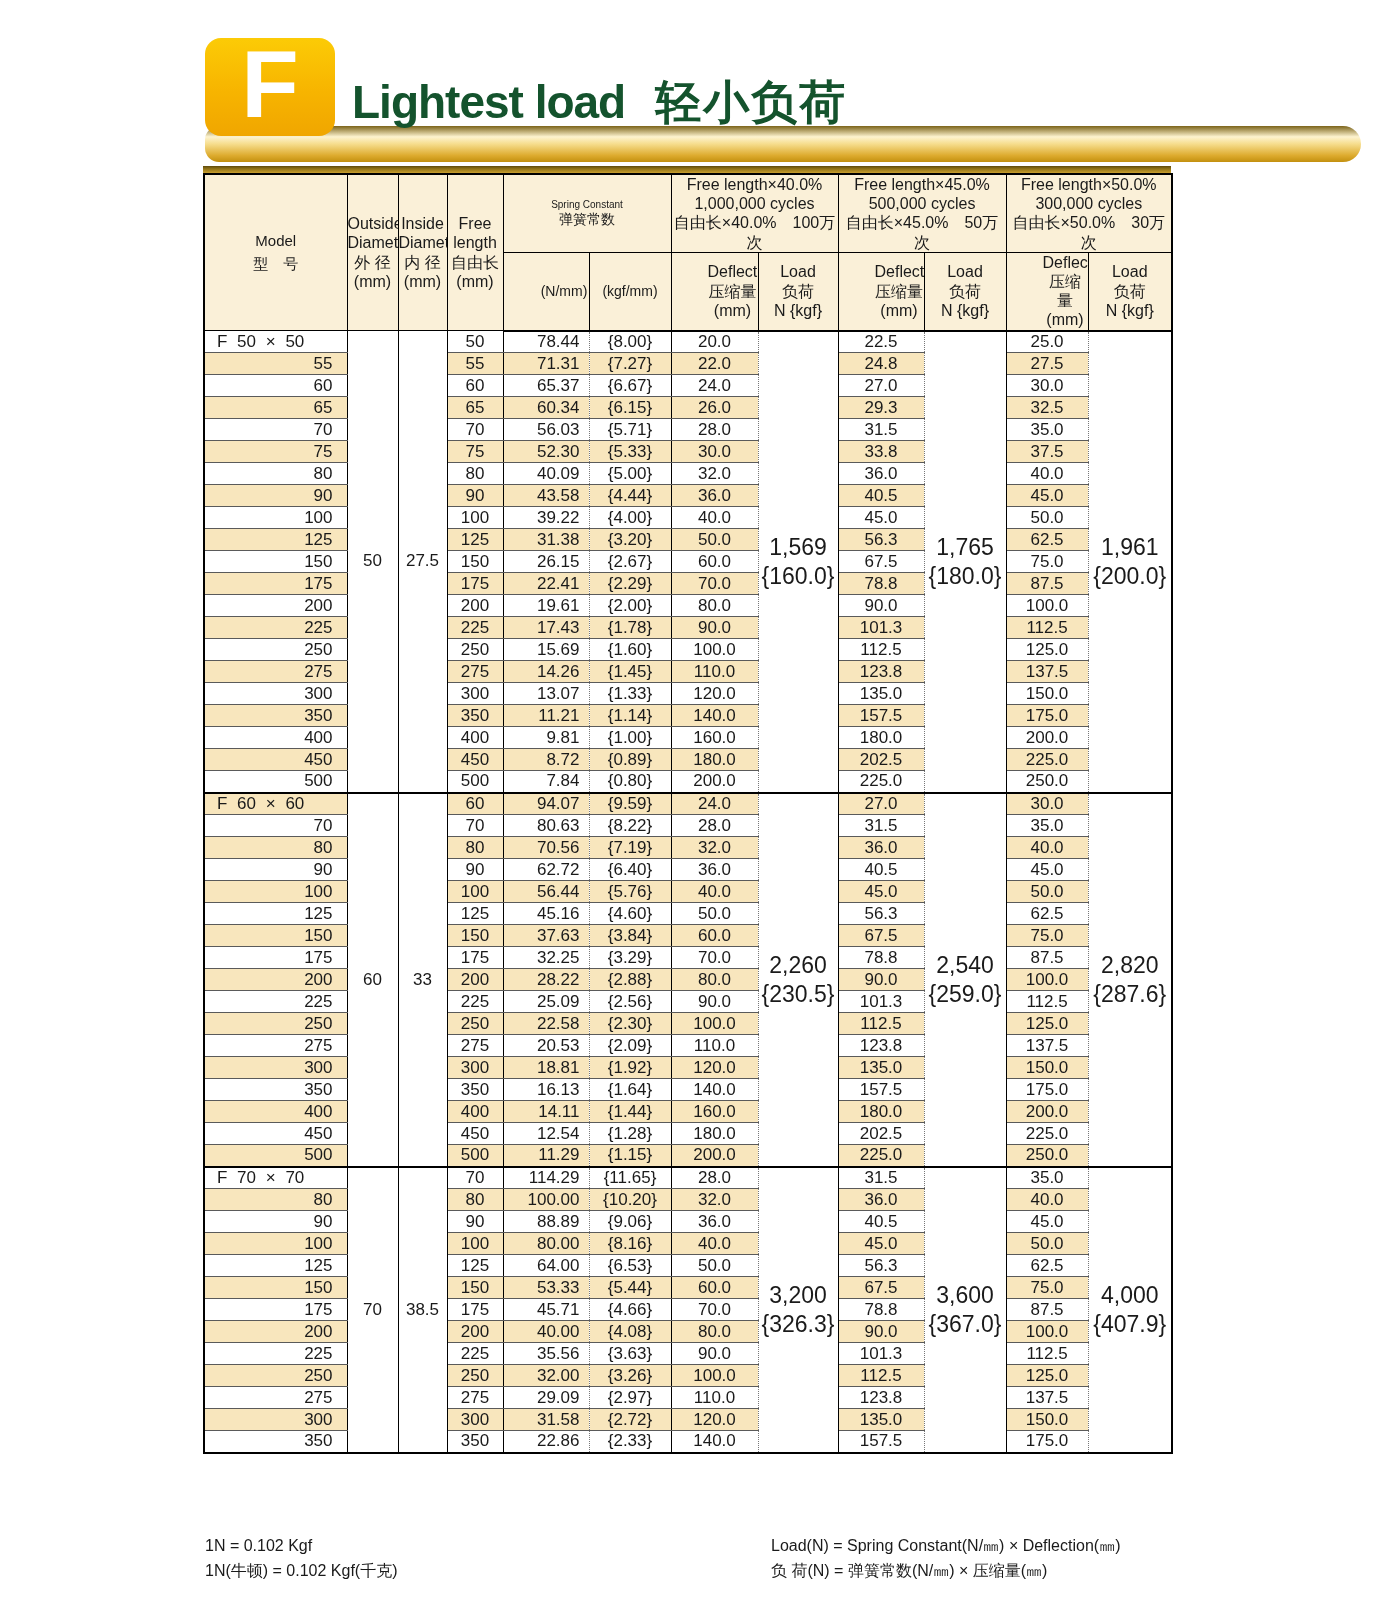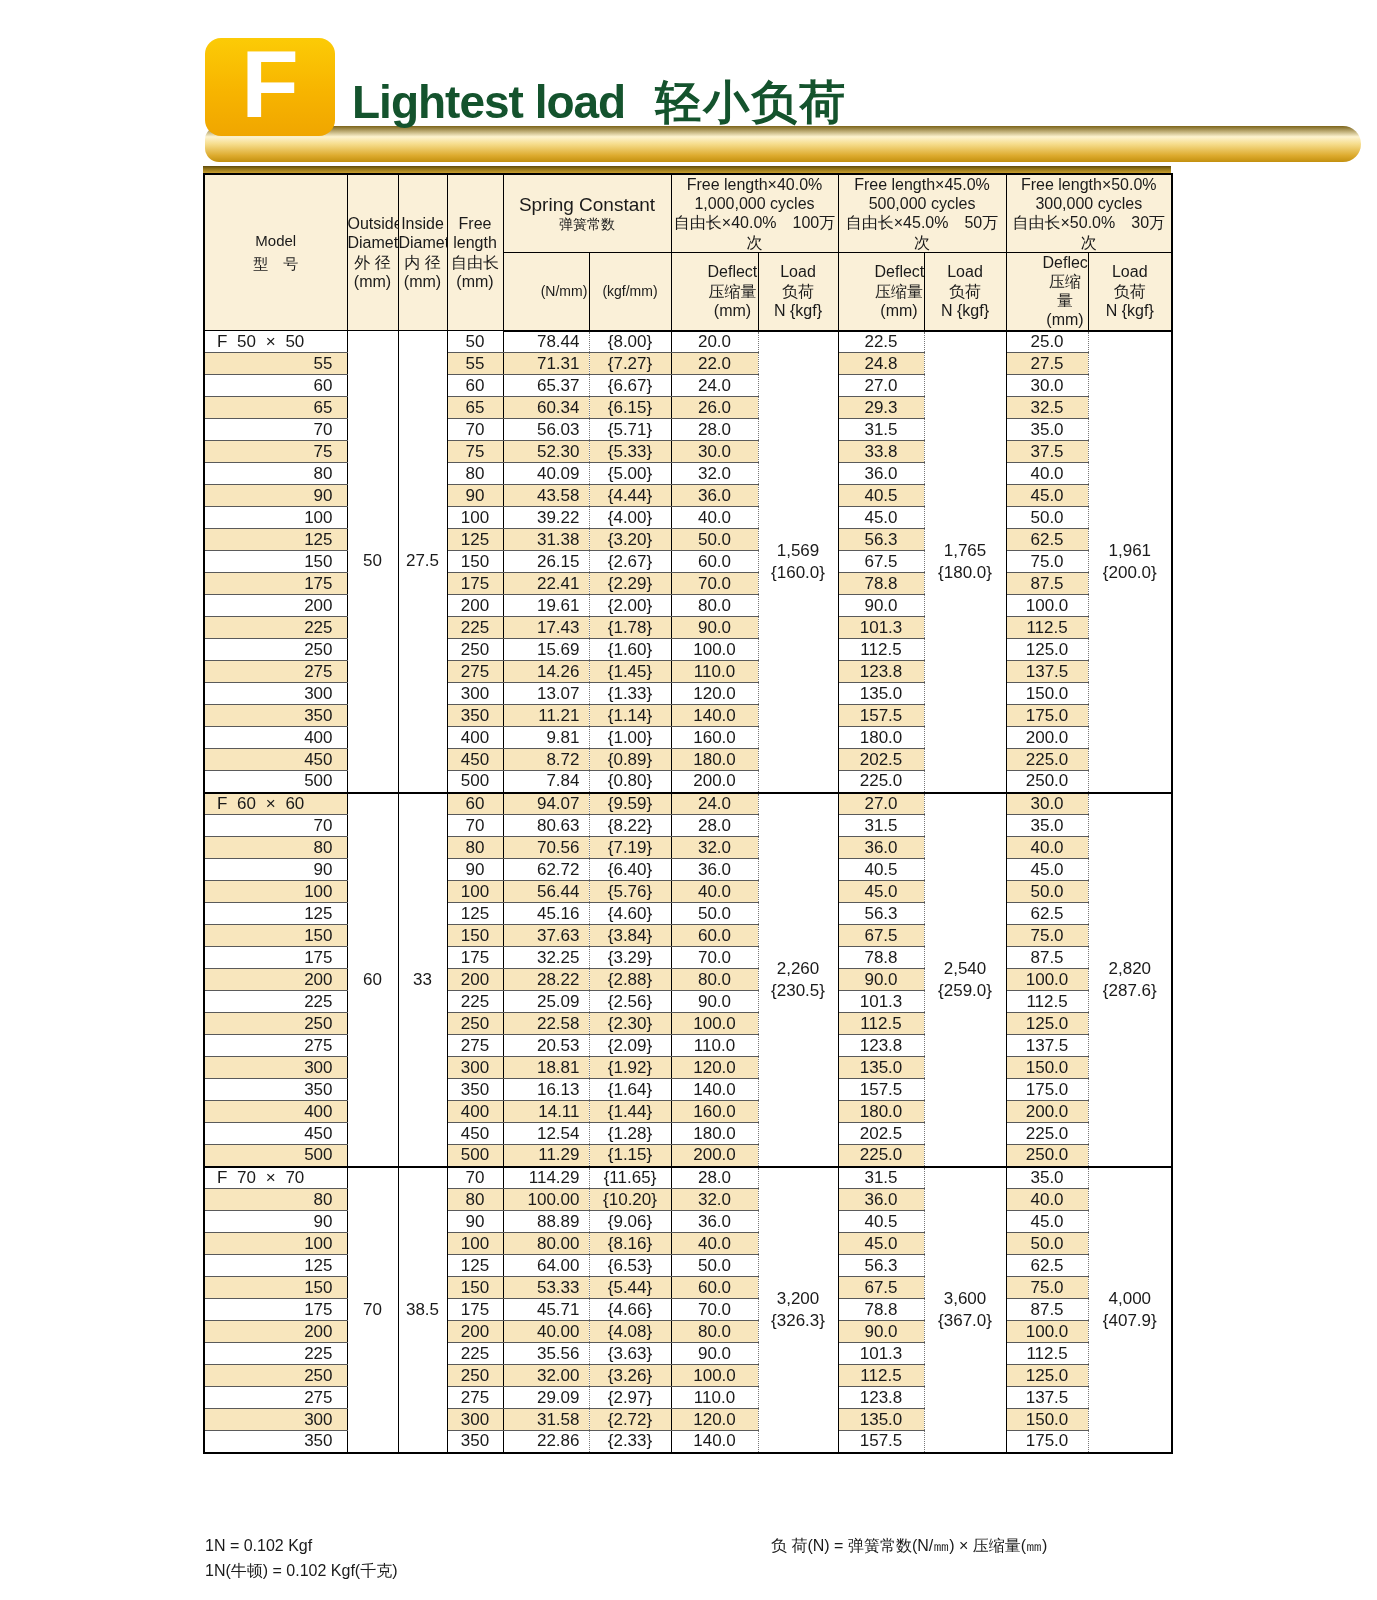--- a/index.html
+++ b/index.html
@@ -38,21 +38,21 @@
   tbody tr{height:22px;border-radius:12px;}
   tbody td{font-size:17px;border-right:1px solid var(--line);
     border-bottom:1px solid var(--rowline);vertical-align:middle;white-space:nowrap;}
   td.odd{background:var(--stripe);}
   td.c{text-align:center;}
   td.model-num{text-align:right;padding-right:14px;}
   td.model-first{text-align:left;padding-left:12px;word-spacing:5px;}
   td.nmm{text-align:right;padding-right:9px;border-right:1px dotted var(--dot);}
   td.defl{text-align:center;border-right:1px dotted var(--dot);}
   td.merged{background:#fff;text-align:center;border-bottom:2px solid var(--line);}
-  td.loadcell div{line-height:1.25;font-size:17px;text-align:center;}
+  td.loadcell div{line-height:1.25;font-size:23px;text-align:center;}
   td.send{border-bottom:2px solid var(--line);}
 
   
   .foot{position:absolute;top:1534px;font-size:16px;line-height:1.55;}
   .foot.left{left:205px;text-align:left;}
   .foot.right{left:771px;width:400px;text-align:left;width:600px;left:771px;}
   .foot.right div{text-align:left;}
 </style>
 </head>
 <body>
@@ -102,21 +102,21 @@
               <div>内 径</div>
               <div>(mm)</div>
             </th>
           <th rowspan="2" class="sm">
               <div>Free</div>
               <div>length</div>
               <div>自由长</div>
               <div>(mm)</div>
             </th>
           <th colspan="2">
-            <div class="en" style="font-size:19px">Spring Constant</div>
+            <div class="en" style="font-size:10px">Spring Constant</div>
             <div class="zh" style="font-size:14px">弹簧常数</div>
           </th>
           <th colspan="2">
               <div>Free length×40.0%</div>
               <div>1,000,000 cycles</div>
               <div>自由长×40.0%　100万次</div>
             </th>
           <th colspan="2">
               <div>Free length×45.0%</div>
               <div>500,000 cycles</div>
@@ -667,16 +667,17 @@
           </tr>
         </tbody>
     </table>
   </div>
 
   <div class="foot left">
     <div>1N = 0.102 Kgf</div>
     <div>1N(牛顿) = 0.102 Kgf(千克)</div>
   </div>
   <div class="foot right">
+    <div>Load(N) = Spring Constant(N/㎜) × Deflection(㎜)</div>
     <div>负 荷(N) = 弹簧常数(N/㎜) × 压缩量(㎜)</div>
   </div>
 
 </div>
 
 </body></html>

